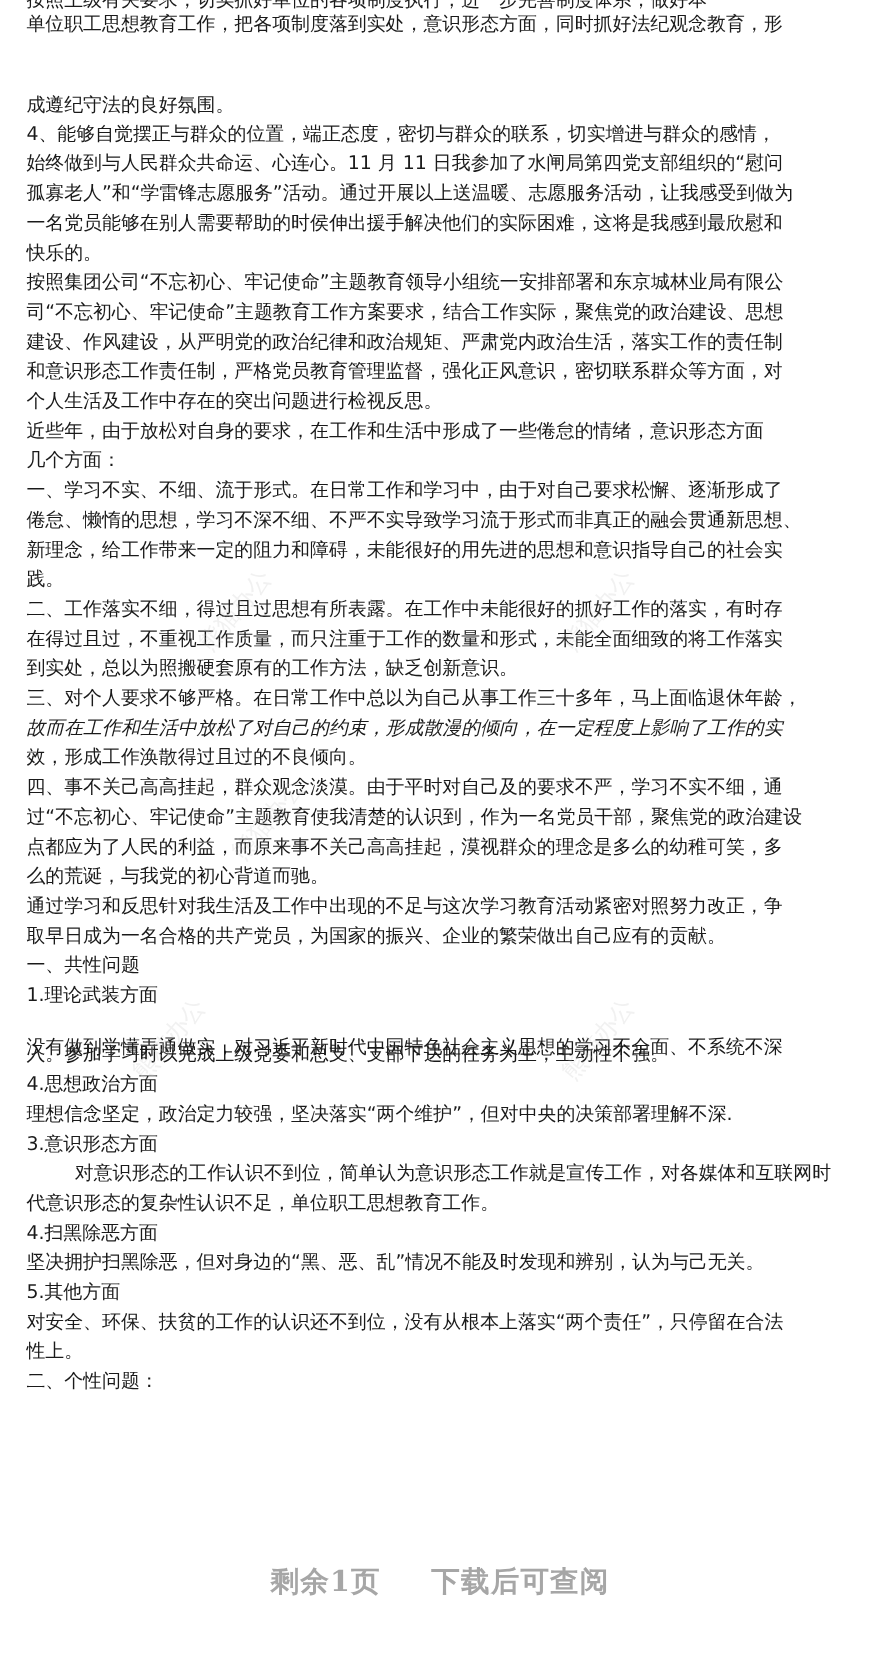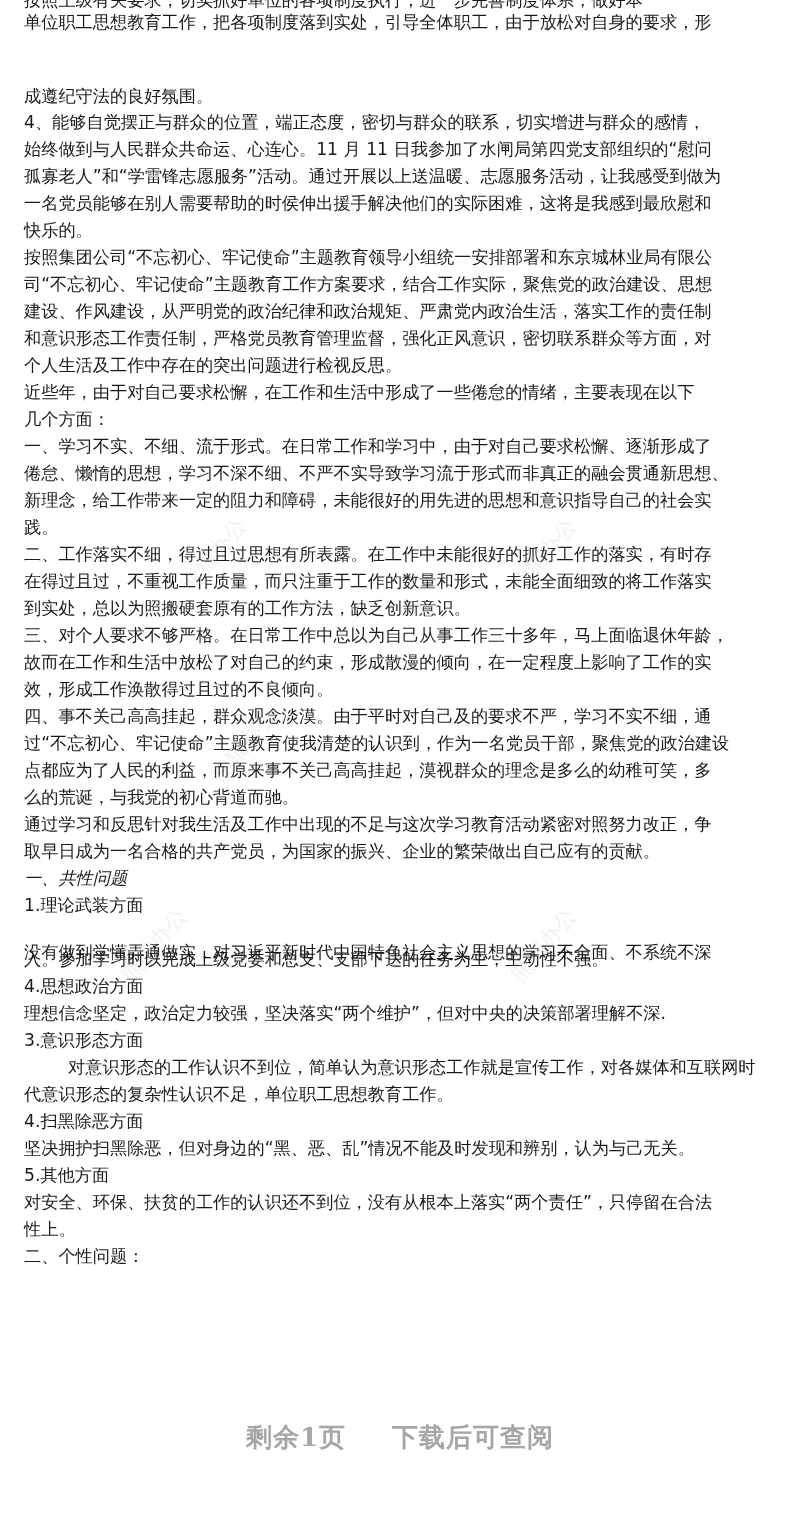--- a/index.html
+++ b/index.html
@@ -17,51 +17,51 @@
   .banner span { margin: 0 18px; }
 </style>
 </head>
 <body>
 
 <div class="page">
   <div class="clip">
     <div class="line" style="top:0px;">按照上级有关要求，切实抓好单位的各项制度执行，进一步完善制度体系，做好本</div>
   </div>
   <div id="lines">
-      <div class="line" style="top: 11px;">单位职工思想教育工作，把各项制度落到实处，引导全体职工，由于放松对自身的要求，形</div>
+      <div class="line" style="top: 11px;">单位职工思想教育工作，把各项制度落到实处，意识形态方面，同时抓好法纪观念教育，形</div>
       <div class="line" style="top: 85px;">成遵纪守法的良好氛围。</div>
       <div class="line" style="top: 111px;">4、能够自觉摆正与群众的位置，端正态度，密切与群众的联系，切实增进与群众的感情，</div>
       <div class="line" style="top: 138px;">始终做到与人民群众共命运、心连心。11 月 11 日我参加了水闸局第四党支部组织的“慰问</div>
       <div class="line" style="top: 165px;">孤寡老人”和“学雷锋志愿服务”活动。通过开展以上送温暖、志愿服务活动，让我感受到做为</div>
       <div class="line" style="top: 192px;">一名党员能够在别人需要帮助的时侯伸出援手解决他们的实际困难，这将是我感到最欣慰和</div>
       <div class="line" style="top: 219px;">快乐的。</div>
       <div class="line" style="top: 246px;">按照集团公司“不忘初心、牢记使命”主题教育领导小组统一安排部署和东京城林业局有限公</div>
       <div class="line" style="top: 273px;">司“不忘初心、牢记使命”主题教育工作方案要求，结合工作实际，聚焦党的政治建设、思想</div>
       <div class="line" style="top: 300px;">建设、作风建设，从严明党的政治纪律和政治规矩、严肃党内政治生活，落实工作的责任制</div>
       <div class="line" style="top: 327px;">和意识形态工作责任制，严格党员教育管理监督，强化正风意识，密切联系群众等方面，对</div>
       <div class="line" style="top: 354px;">个人生活及工作中存在的突出问题进行检视反思。</div>
-      <div class="line" style="top: 381px;">近些年，由于对自己要求松懈，在工作和生活中形成了一些倦怠的情绪，主要表现在以下</div>
+      <div class="line" style="top: 381px;">近些年，由于放松对自身的要求，在工作和生活中形成了一些倦怠的情绪，意识形态方面</div>
       <div class="line" style="top: 408px;">几个方面：</div>
       <div class="line" style="top: 435px;">一、学习不实、不细、流于形式。在日常工作和学习中，由于对自己要求松懈、逐渐形成了</div>
       <div class="line" style="top: 462px;">倦怠、懒惰的思想，学习不深不细、不严不实导致学习流于形式而非真正的融会贯通新思想、</div>
       <div class="line" style="top: 489px;">新理念，给工作带来一定的阻力和障碍，未能很好的用先进的思想和意识指导自己的社会实</div>
       <div class="line" style="top: 516px;">践。</div>
       <div class="line" style="top: 543px;">二、工作落实不细，得过且过思想有所表露。在工作中未能很好的抓好工作的落实，有时存</div>
       <div class="line" style="top: 570px;">在得过且过，不重视工作质量，而只注重于工作的数量和形式，未能全面细致的将工作落实</div>
       <div class="line" style="top: 597px;">到实处，总以为照搬硬套原有的工作方法，缺乏创新意识。</div>
       <div class="line" style="top: 624px;">三、对个人要求不够严格。在日常工作中总以为自己从事工作三十多年，马上面临退休年龄，</div>
-      <div class="line" style="top: 651px;">故而在工作和生活中放松了对自己的约束，形成散漫的倾向，在一定程度上影响了工作的实</div>
+      <div class="line" style="top: 651px; font-style: italic;">故而在工作和生活中放松了对自己的约束，形成散漫的倾向，在一定程度上影响了工作的实</div>
       <div class="line" style="top: 678px;">效，形成工作涣散得过且过的不良倾向。</div>
       <div class="line" style="top: 705px;">四、事不关己高高挂起，群众观念淡漠。由于平时对自己及的要求不严，学习不实不细，通</div>
       <div class="line" style="top: 732px;">过“不忘初心、牢记使命”主题教育使我清楚的认识到，作为一名党员干部，聚焦党的政治建设</div>
       <div class="line" style="top: 759px;">点都应为了人民的利益，而原来事不关己高高挂起，漠视群众的理念是多么的幼稚可笑，多</div>
       <div class="line" style="top: 786px;">么的荒诞，与我党的初心背道而驰。</div>
       <div class="line" style="top: 813px;">通过学习和反思针对我生活及工作中出现的不足与这次学习教育活动紧密对照努力改正，争</div>
       <div class="line" style="top: 840px;">取早日成为一名合格的共产党员，为国家的振兴、企业的繁荣做出自己应有的贡献。</div>
-      <div class="line" style="top: 867px; font-style: italic;">一、共性问题</div>
+      <div class="line" style="top: 867px;">一、共性问题</div>
       <div class="line" style="top: 894px;">1.理论武装方面</div>
       <div class="line" style="top: 921px; margin-top: 20px;">没有做到学懂弄通做实，对习近平新时代中国特色社会主义思想的学习不全面、不系统不深</div>
       <div class="line" style="top: 948px;">入。参加学习时以完成上级党委和总支、支部下达的任务为主，主动性不强。</div>
       <div class="line" style="top: 975px;">4.思想政治方面</div>
       <div class="line" style="top: 1002px;">理想信念坚定，政治定力较强，坚决落实“两个维护”，但对中央的决策部署理解不深.</div>
       <div class="line" style="top: 1029px;">3.意识形态方面</div>
       <div class="line" style="top: 1056px; margin-left: 44px;">对意识形态的工作认识不到位，简单认为意识形态工作就是宣传工作，对各媒体和互联网时</div>
       <div class="line" style="top: 1083px;">代意识形态的复杂性认识不足，单位职工思想教育工作。</div>
       <div class="line" style="top: 1110px;">4.扫黑除恶方面</div>
       <div class="line" style="top: 1137px;">坚决拥护扫黑除恶，但对身边的“黑、恶、乱”情况不能及时发现和辨别，认为与己无关。</div>

